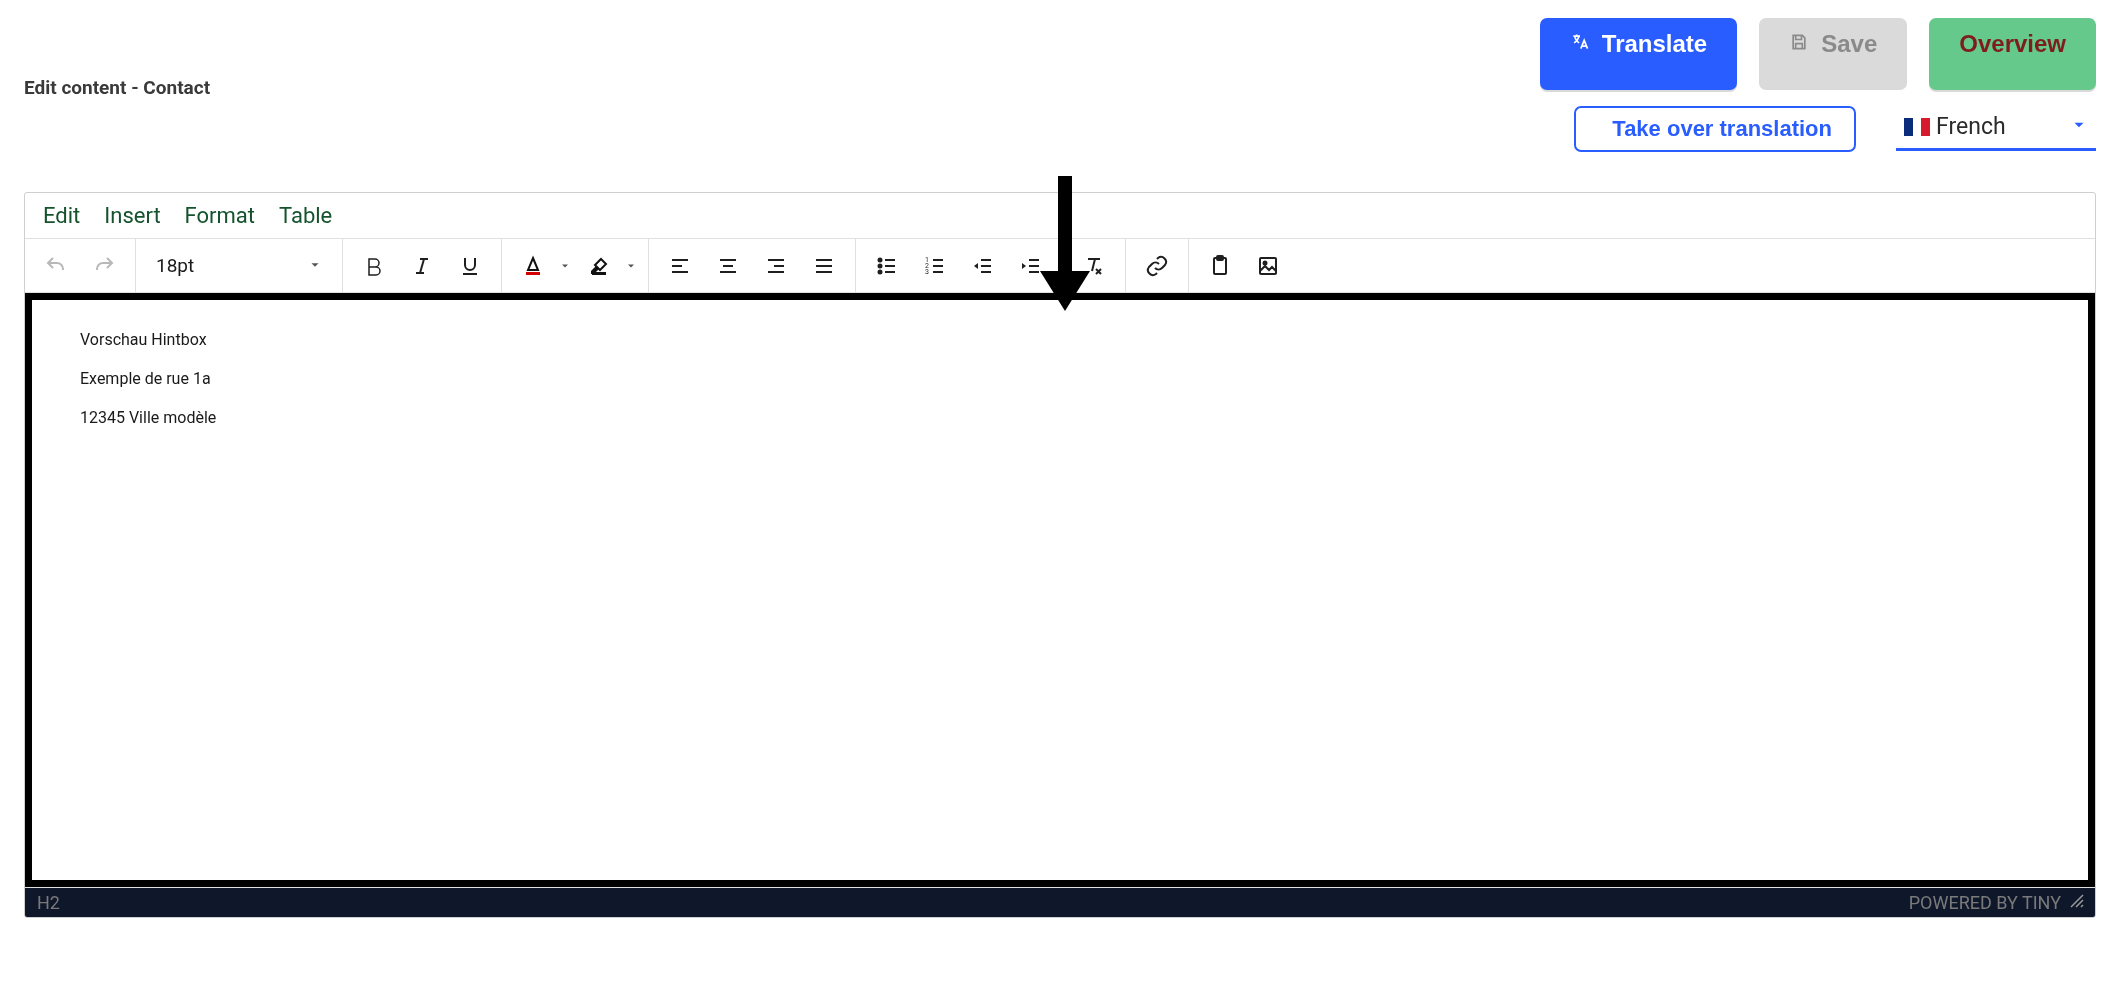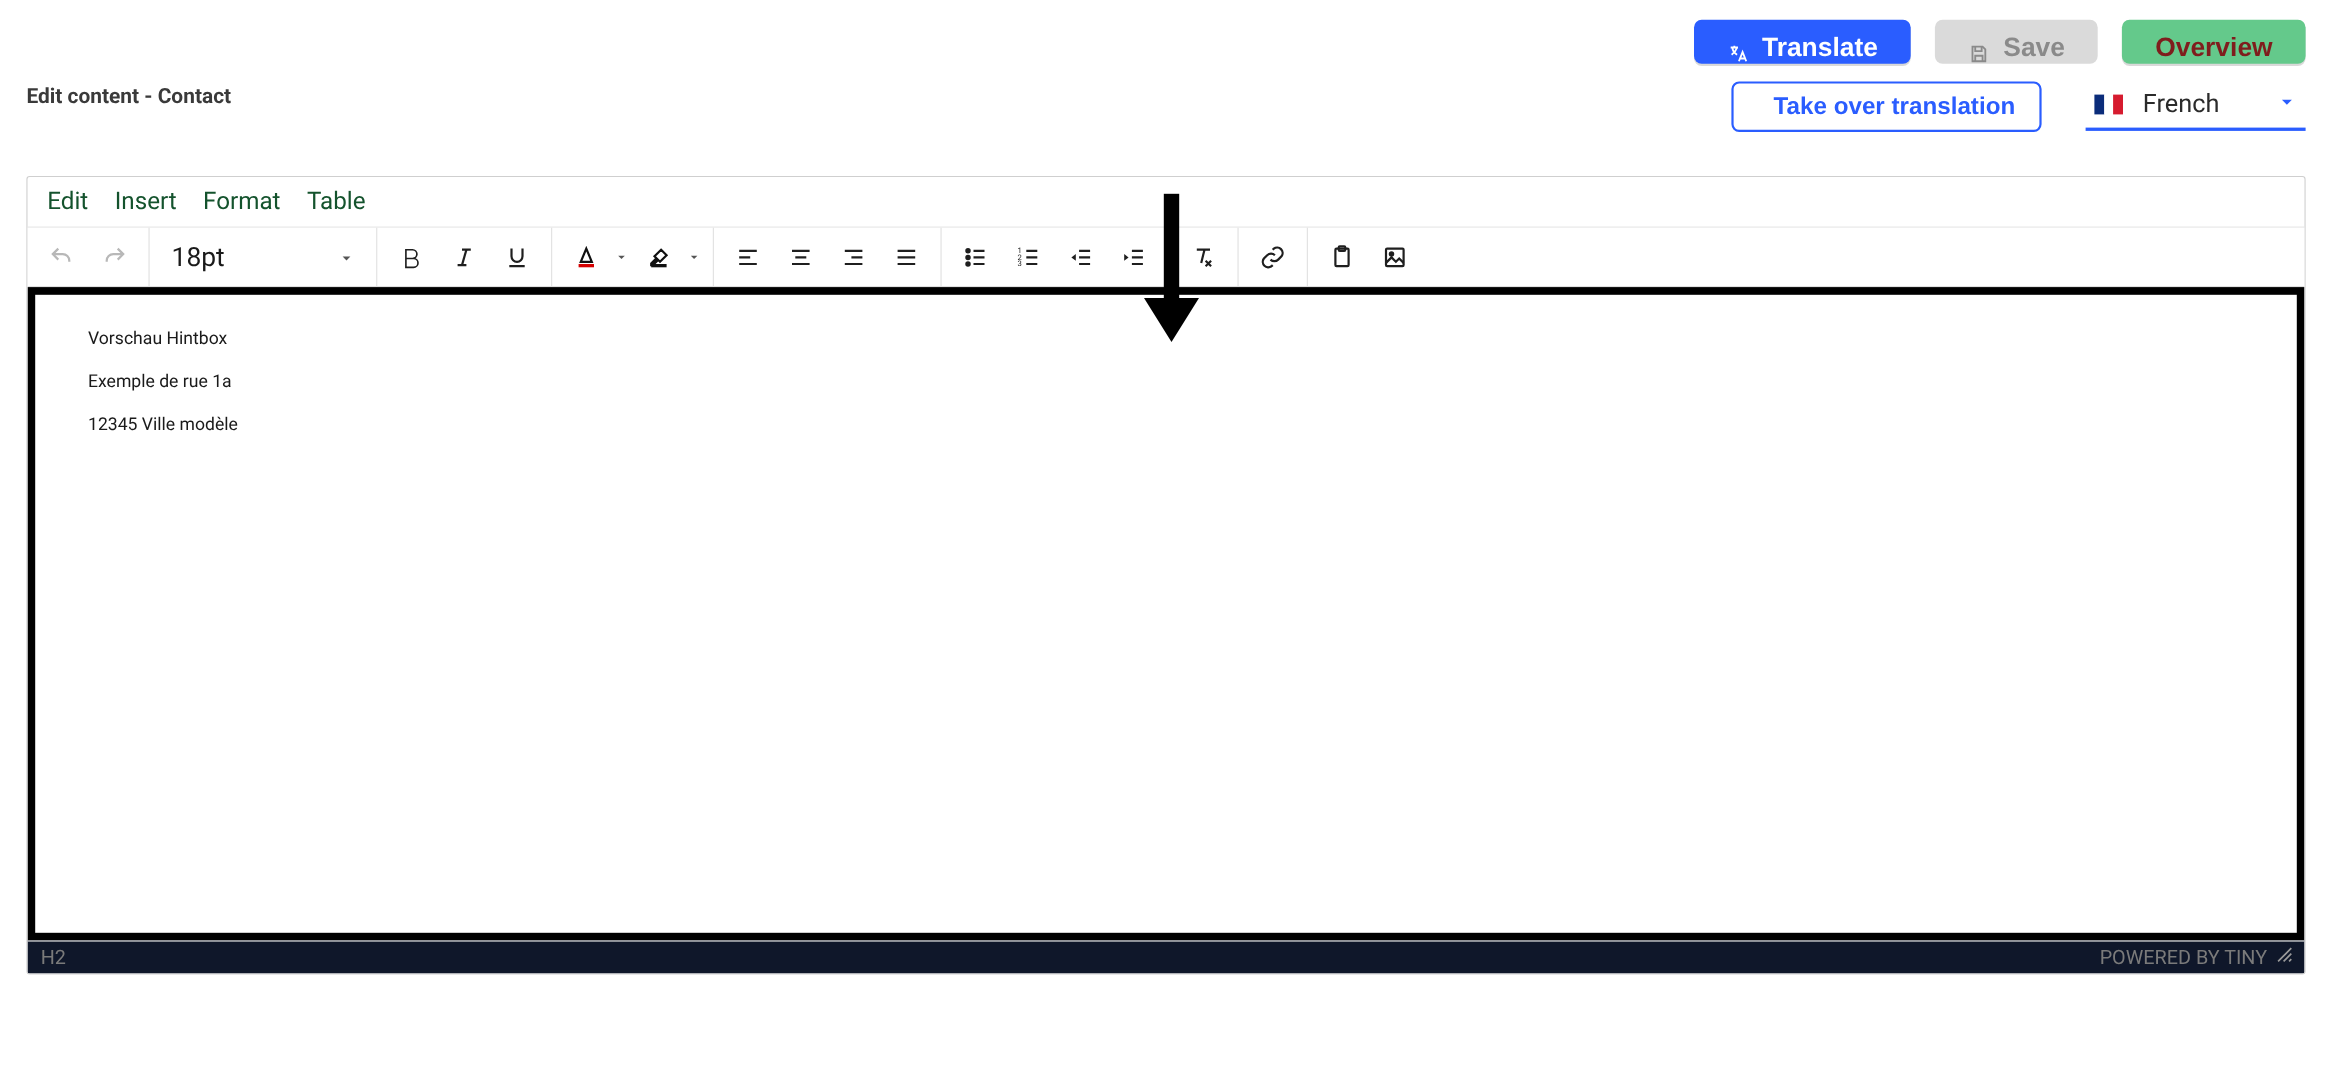--- a/index.html
+++ b/index.html
@@ -28,25 +28,25 @@
   flex-direction: column;
   align-items: flex-end;
   gap: 16px;
 }
 .top-buttons {
   display: flex;
   gap: 22px;
 }
 .btn {
   display: inline-flex;
-  align-items: flex-end;
+  align-items: flex-start;
   justify-content: center;
   gap: 12px;
-  padding: 0 30px;
-  height: 40px;
+  padding: 12px 30px;
+  height: 72px;
   border-radius: 7px;
   font-size: 24px;
   font-weight: 700;
   border: none;
   cursor: pointer;
 }
 .btn-primary { background: #2a5dff; color: #fff; box-shadow: 0 2px 0 rgba(0,0,0,0.15);}
 .btn-disabled { background: #dadada; color: #8a8a8a; cursor: default; }
 .btn-success { background: #64c98b; color: #7f1d1d; box-shadow: 0 2px 0 rgba(0,0,0,0.15);}
 .btn .ic { width:20px; height:20px; display:inline-block; }
@@ -72,21 +72,21 @@
 .lang-select {
   display: flex;
   align-items: center;
   gap: 16px;
   padding: 6px 8px 8px 8px;
   border-bottom: 3px solid #2a5dff;
   cursor: pointer;
   min-width: 200px;
   justify-content: space-between;
 }
-.lang-left { display:flex; align-items:center; gap:18px; }
+.lang-left { display:flex; align-items:center; gap:6px; }
 .flag { width: 26px; height: 18px; display: inline-block; }
 .flag .l { width:33.33%; height:100%; float:left; }
 .lang-name { font-size: 23px; color: #2b2b2b; }
 .chev { color:#2a5dff; }
 
 
 .editor-wrap {
   margin: 40px 24px 0 24px;
   border: 1px solid #cfcfcf;
   border-radius: 3px;
@@ -129,21 +129,21 @@
 .tbtn svg { width:24px; height:24px; }
 .font-size-select {
   display:flex;
   align-items:center;
   justify-content:space-between;
   width: 190px;
   height:40px;
   padding: 0 12px;
   border-radius:4px;
   cursor:pointer;
-  font-size:24px;
+  font-size:19px;
   gap:46px;
 }
 .caret-down { width:14px; height:14px; }
 .tbtn.disabled{ color:#b8b8b8; cursor:default;}
 .split-btn { display:flex; align-items:center; }
 .split-btn .mini-caret { width:18px; display:inline-flex; justify-content:center; color:#555; }
 
 
 .content-area {
   border: 7px solid #000;

